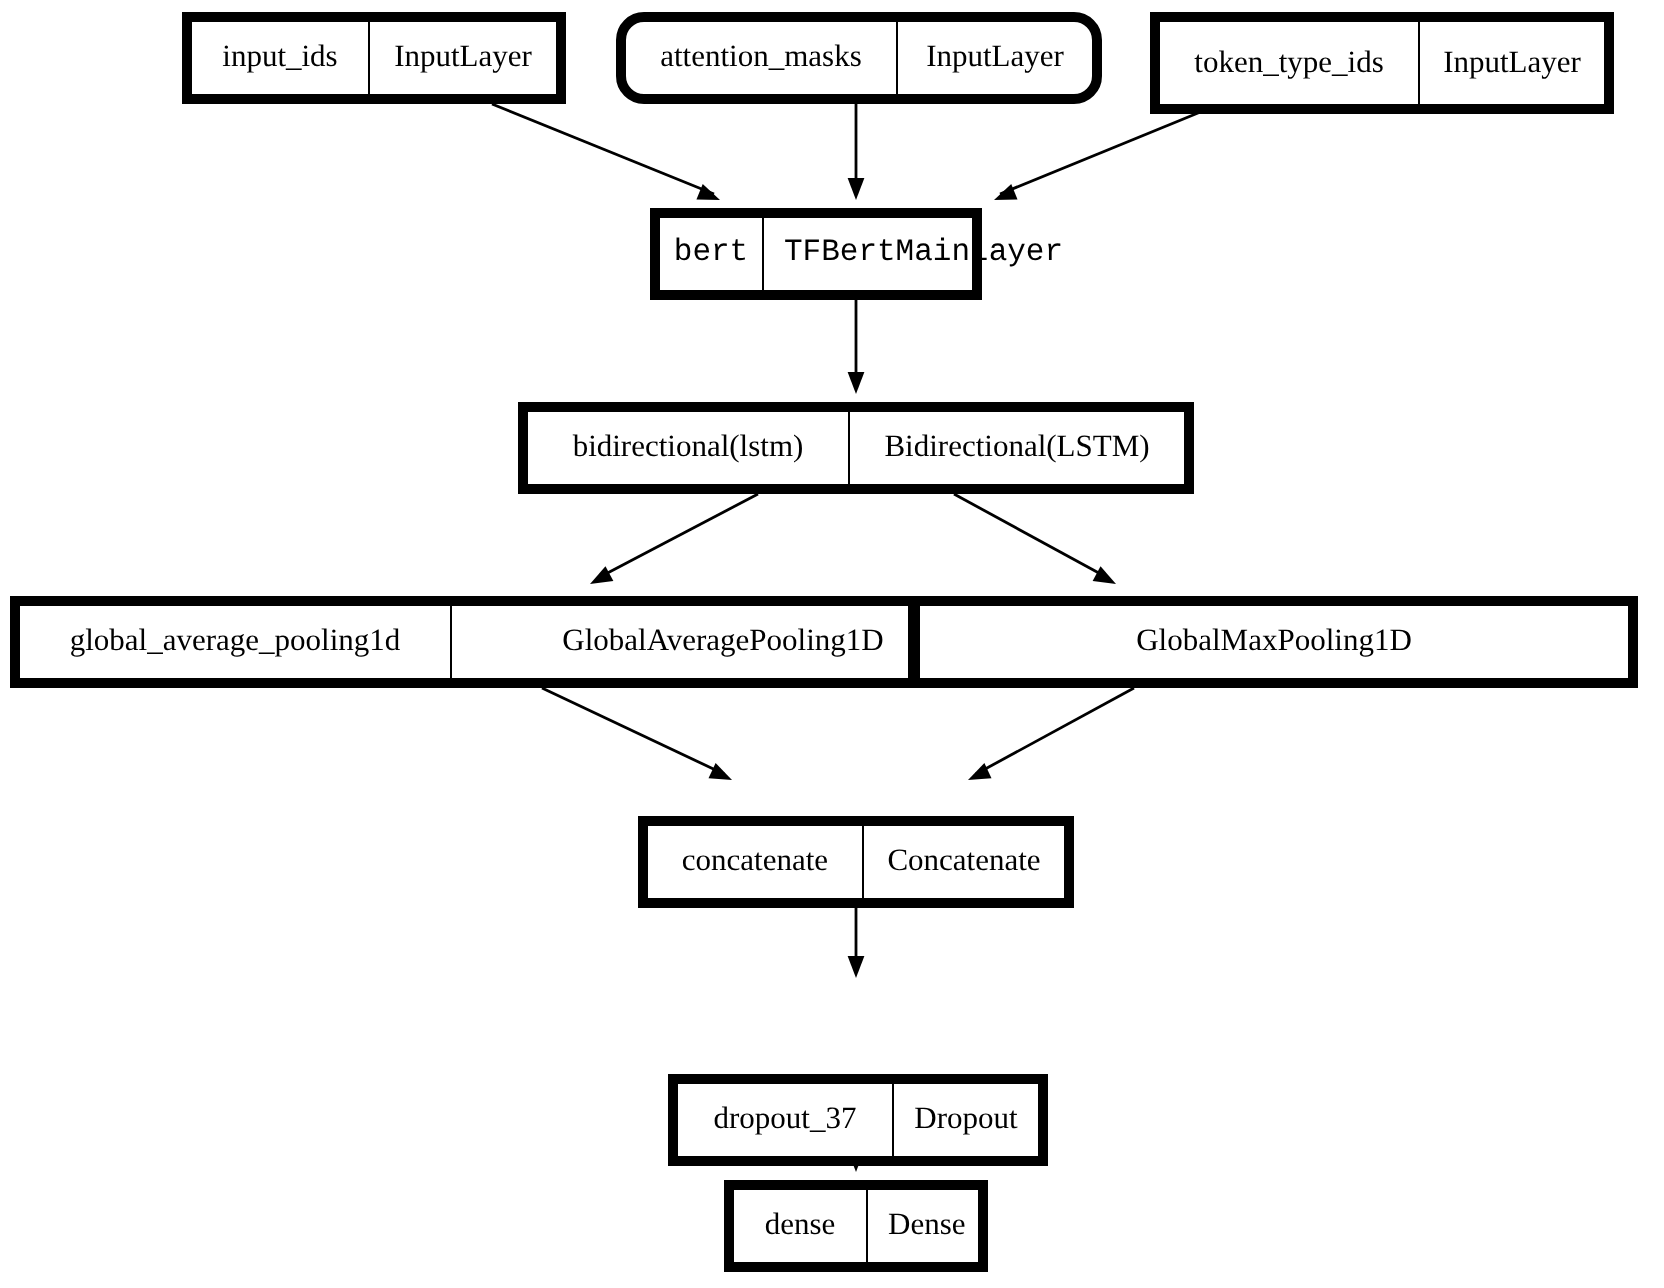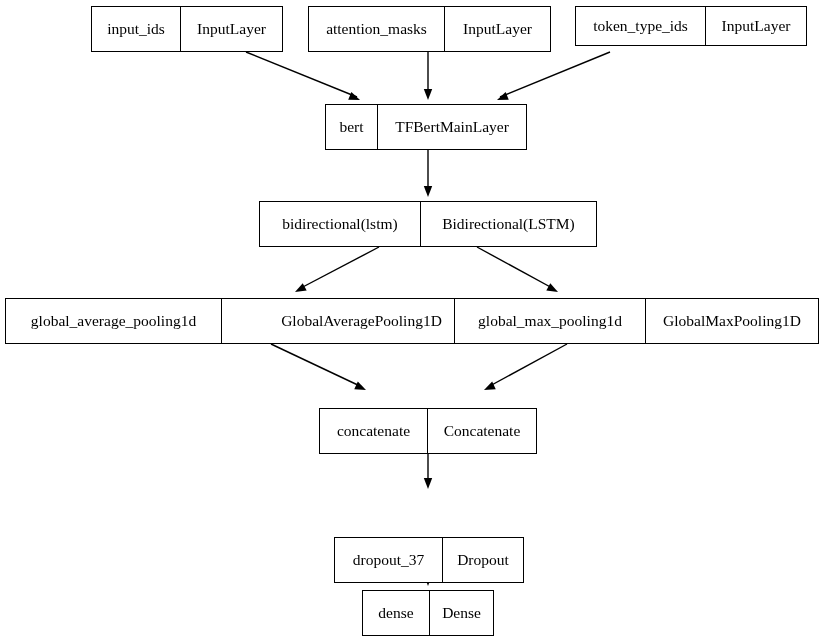--- a/index.html
+++ b/index.html
@@ -14,21 +14,21 @@
     background: #ffffff;
     overflow: hidden;
     font-family: "Liberation Serif", "DejaVu Serif", serif;
   }
   .node {
     position: absolute;
     box-sizing: border-box;
     display: flex;
     flex-direction: row;
     align-items: stretch;
-    border: 1px solid #be185d;
+    border: 5px solid #be185d;
     background: #ffffff;
   }
   .cell {
     display: flex;
     align-items: center;
     justify-content: center;
     box-sizing: border-box;
     font-size: 15.5px;
     line-height: 1;
     color: #000000;
@@ -91,42 +91,41 @@
       <g>
         <path d="M428,539 L428,581" stroke="#000000" stroke-width="1.4" fill="none"></path>
         <polygon points="0,0 -11,-4.2 -11,4.2" fill="#000000" transform="translate(428,586) rotate(90)"></polygon>
       </g>
     </svg>
   <div id="node-layer">
       <div class="node" style="left: 91px; top: 6px; width: 192px; height: 46px; border-color: rgb(0, 0, 0);">
         <div class="cell left" style="width: 88px; flex: 0 0 88px;">input_ids</div>
         <div class="cell right" style="flex: 1 1 auto; border-left-color: rgb(0, 0, 0);">InputLayer</div>
       </div>
-      <div class="node" style="left: 308px; top: 6px; width: 243px; height: 46px; border-color: rgb(0, 0, 0);">
+      <div class="node" style="left: 308px; top: 6px; width: 243px; height: 46px; border-color: rgb(0, 0, 0); border-radius: 14px;">
         <div class="cell left" style="width: 135px; flex: 0 0 135px;">attention_masks</div>
         <div class="cell right" style="flex: 1 1 auto; border-left-color: rgb(0, 0, 0);">InputLayer</div>
       </div>
-      <div class="node" style="left: 575px; top: 6px; width: 232px; height: 40px; border-color: rgb(0, 0, 0);">
+      <div class="node" style="left: 575px; top: 6px; width: 232px; height: 51px; border-color: rgb(0, 0, 0);">
         <div class="cell left" style="width: 129px; flex: 0 0 129px;">token_type_ids</div>
         <div class="cell right" style="flex: 1 1 auto; border-left-color: rgb(0, 0, 0);">InputLayer</div>
       </div>
-      <div class="node" style="left: 325px; top: 104px; width: 202px; height: 46px; border-color: rgb(0, 0, 0);">
+      <div class="node" style="left: 325px; top: 104px; width: 166px; height: 46px; border-color: rgb(0, 0, 0); font-family: Liberation Mono, monospace;">
         <div class="cell left" style="width: 51px; flex: 0 0 51px;">bert</div>
         <div class="cell right" style="flex: 1 1 auto; border-left-color: rgb(0, 0, 0); text-align: center;">TFBertMainLayer</div>
       </div>
       <div class="node" style="left: 259px; top: 201px; width: 338px; height: 46px; border-color: rgb(0, 0, 0);">
         <div class="cell left" style="width: 160px; flex: 0 0 160px;">bidirectional(lstm)</div>
         <div class="cell right" style="flex: 1 1 auto; border-left-color: rgb(0, 0, 0);">Bidirectional(LSTM)</div>
       </div>
       <div class="node" style="left: 5px; top: 298px; width: 497px; height: 46px; border-color: rgb(0, 0, 0);">
         <div class="cell left" style="width: 215px; flex: 0 0 215px;">global_average_pooling1d</div>
         <div class="cell right" style="flex: 1 1 auto; border-left-color: rgb(0, 0, 0);">GlobalAveragePooling1D</div>
       </div>
       <div class="node" style="left: 454px; top: 298px; width: 365px; height: 46px; border-color: rgb(0, 0, 0);">
-        <div class="cell left" style="width: 190px; flex: 0 0 190px;">global_max_pooling1d</div>
         <div class="cell right" style="flex: 1 1 auto; border-left-color: rgb(0, 0, 0);">GlobalMaxPooling1D</div>
       </div>
       <div class="node" style="left: 319px; top: 396px; width: 218px; height: 46px; border-color: rgb(0, 0, 0); margin-top: 12px;">
         <div class="cell left" style="width: 107px; flex: 0 0 107px;">concatenate</div>
         <div class="cell right" style="flex: 1 1 auto; border-left-color: rgb(0, 0, 0);">Concatenate</div>
       </div>
       <div class="node" style="left: 334px; top: 493px; width: 190px; height: 46px; border-color: rgb(0, 0, 0); margin-top: 44px;">
         <div class="cell left" style="width: 107px; flex: 0 0 107px;">dropout_37</div>
         <div class="cell right" style="flex: 1 1 auto; border-left-color: rgb(0, 0, 0);">Dropout</div>
       </div>

